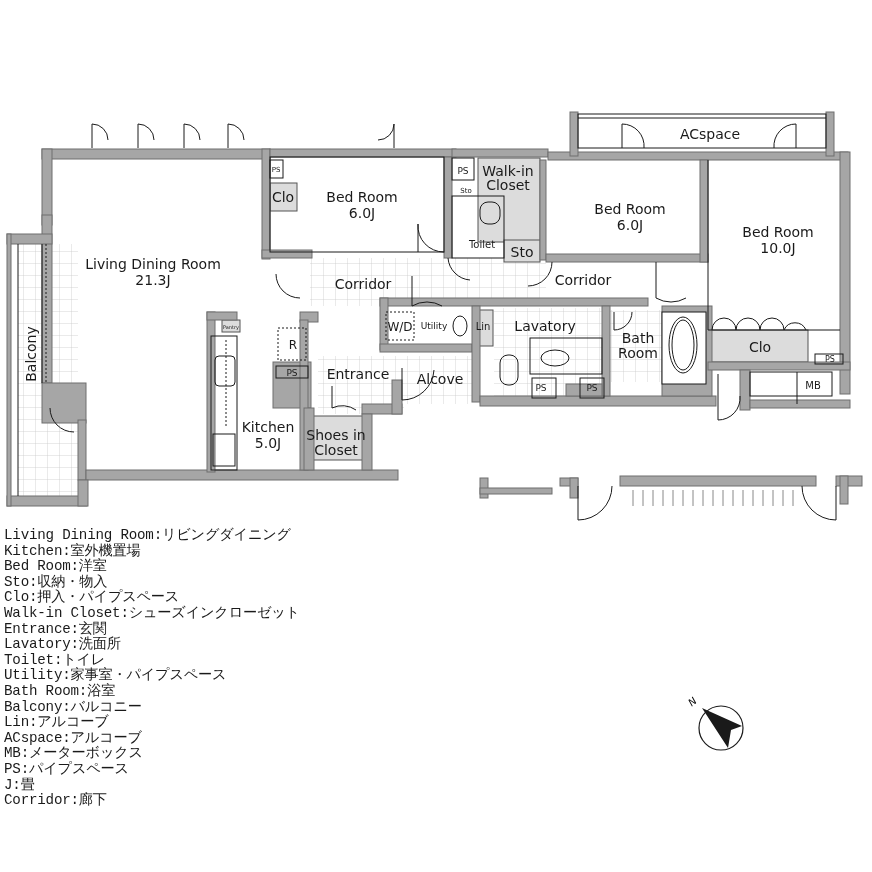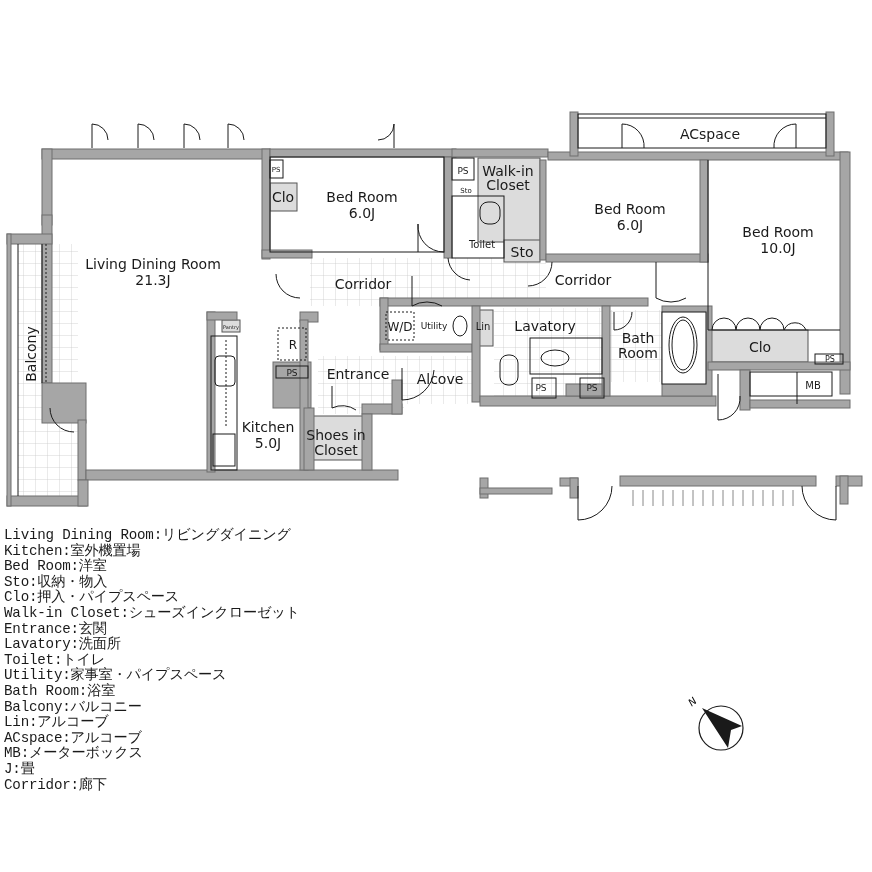--- a/index.html
+++ b/index.html
@@ -263,20 +263,21 @@
     <div class="row"><span>Walk-in Closet</span><span>:</span><span>シューズインクローゼット</span></div>
     <div class="row"><span>Entrance</span><span>:</span><span>玄関</span></div>
     <div class="row"><span>Lavatory</span><span>:</span><span>洗面所</span></div>
     <div class="row"><span>Toilet</span><span>:</span><span>トイレ</span></div>
     <div class="row"><span>Utility</span><span>:</span><span>家事室・パイプスペース</span></div>
     <div class="row"><span>Bath Room</span><span>:</span><span>浴室</span></div>
     <div class="row"><span>Balcony</span><span>:</span><span>バルコニー</span></div>
     <div class="row"><span>Lin</span><span>:</span><span>アルコーブ</span></div>
     <div class="row"><span>ACspace</span><span>:</span><span>アルコーブ</span></div>
     <div class="row"><span>MB</span><span>:</span><span>メーターボックス</span></div>
+    <div class="row"><span>PS</span><span>:</span><span>パイプスペース</span></div>
     <div class="row"><span>J</span><span>:</span><span>畳</span></div>
     <div class="row"><span>Corridor</span><span>:</span><span>廊下</span></div>
   </div>
 
 <svg class="compass" viewBox="0 0 80 70">
   <circle cx="37" cy="38" r="22" fill="none" stroke="#1a1a1a" stroke-width="1.2"></circle>
   <polygon points="18,18 58,36 47,40 44,58" fill="#1a1a1a"></polygon>
   <text x="6" y="16" font-size="10" font-style="italic" font-family="DejaVu Sans, sans-serif" transform="rotate(-40 8 14)">N</text>
 </svg>
 

